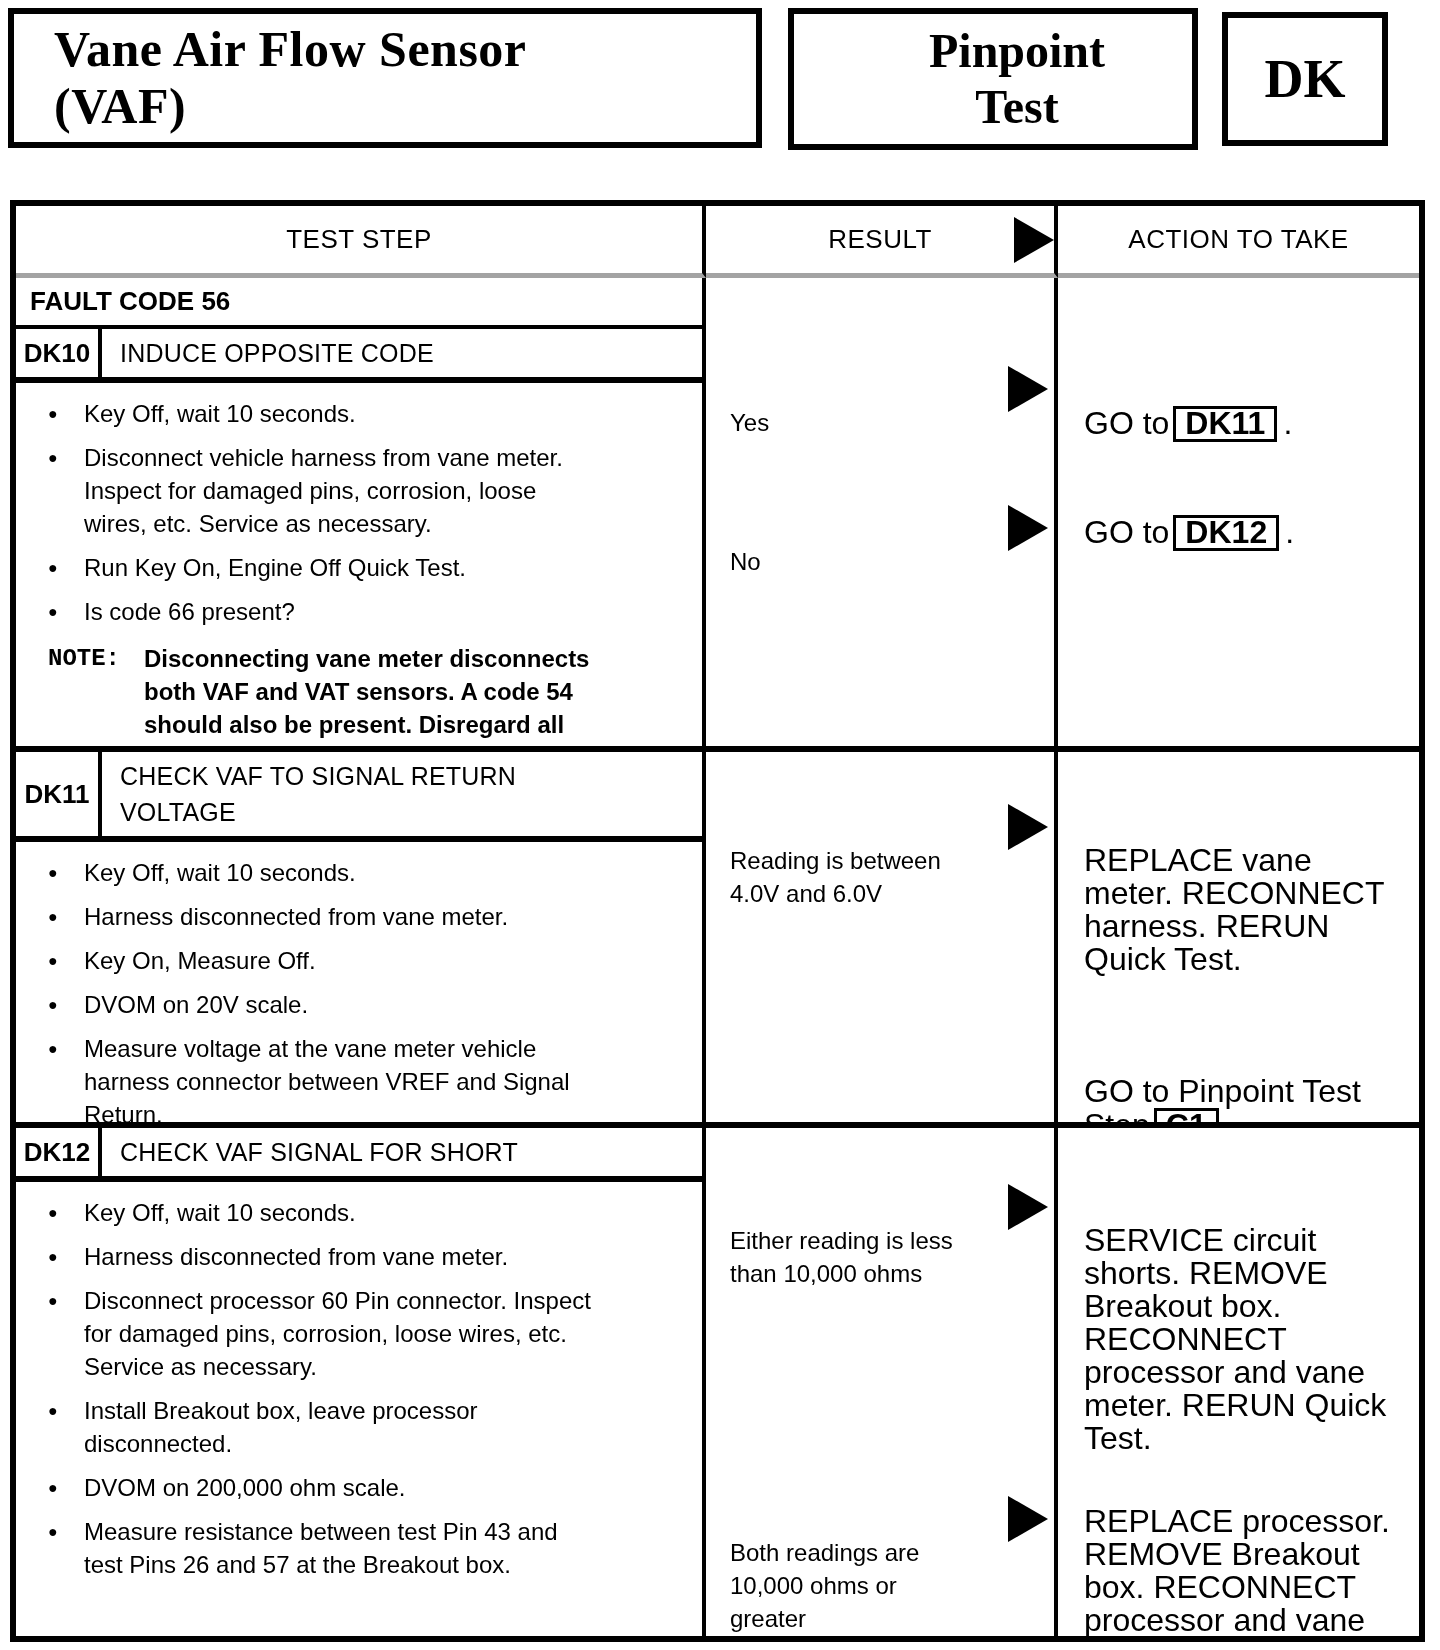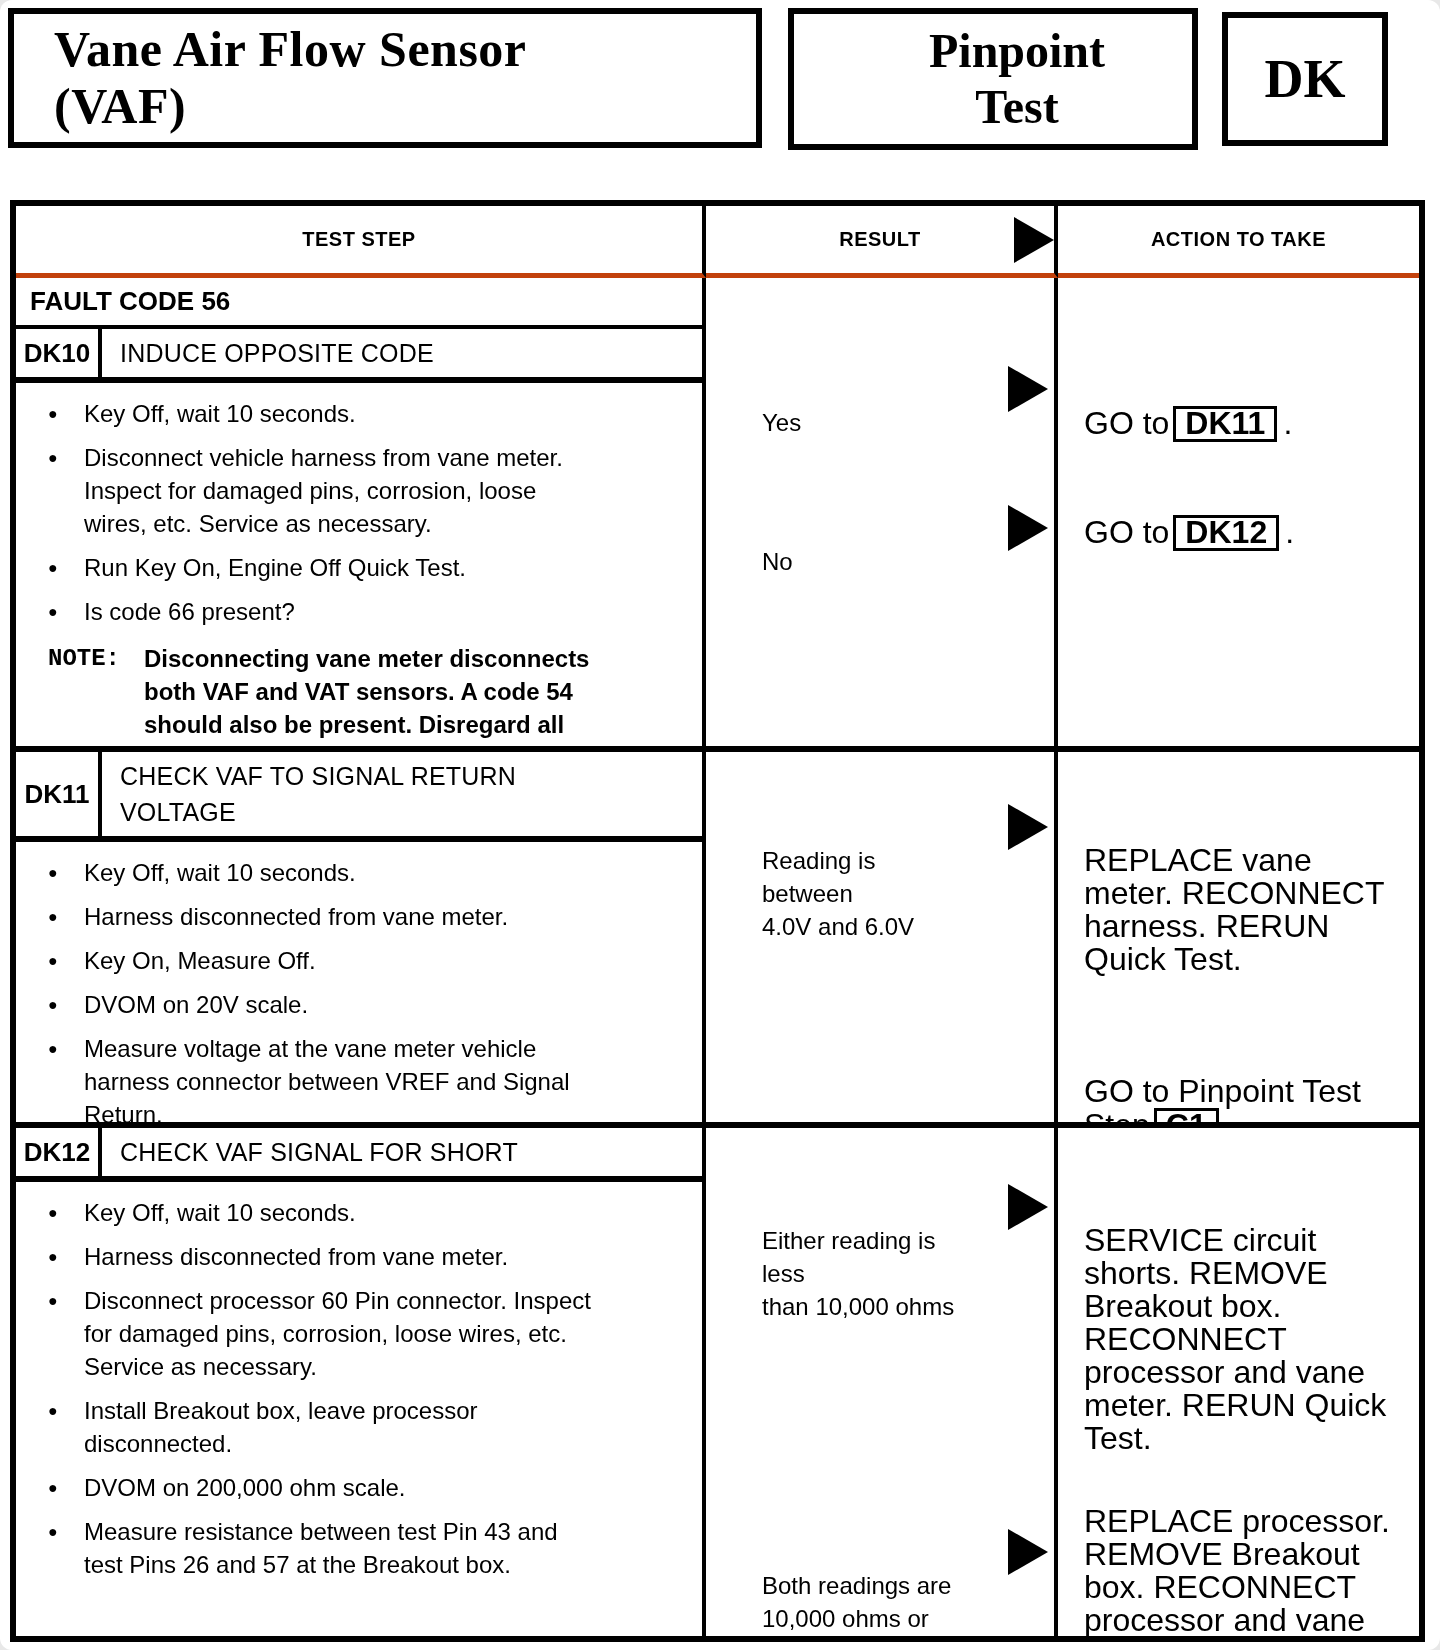--- a/index.html
+++ b/index.html
@@ -1,18 +1,18 @@
 <!DOCTYPE html>
 <html><head>
 <meta charset="utf-8">
 <style>
   html,body { margin:0; padding:0; background:#e8e8e8; }
   .page {
     position:relative; width:1440px; height:1650px; background:#ffffff;
-    font-family:"Liberation Sans", sans-serif; color:#000; overflow:hidden;border-radius:12px;
+    font-family:"Liberation Sans", sans-serif; color:#000; overflow:hidden;
   }
   
   .hbox { position:absolute; border:6px solid #000; background:#fff; box-sizing:border-box; }
   .hbox-title {
     left:8px; top:8px; width:754px; height:140px;
     display:flex; align-items:center;
     font-family:"Liberation Serif", serif; font-weight:bold;
     font-size:50px; line-height:57px; letter-spacing:0.5px;
     padding-left:40px; white-space:pre-line;
   }
@@ -32,23 +32,23 @@
     position:absolute; left:10px; top:200px; width:1415px; height:1442px;
     border:6px solid #000; box-sizing:border-box; background:#fff;
     display:grid;
     grid-template-columns:690px 352px 1fr;
     grid-template-rows:72px 474px 376px auto;
   }
   .cell { box-sizing:border-box; overflow:hidden; }
   .bdr-r { border-right:4px solid #000; }
   .bdr-b { border-bottom:6px solid #000; }
   .hcell {
-    border-bottom:5px solid #c2410c;
+    border-bottom:5px solid #a3a3a3;
     display:flex; align-items:center; justify-content:center;
-    font-weight:bold; font-size:20px; letter-spacing:0.5px; position:relative;
+    font-weight:normal; font-size:26px; letter-spacing:0.5px; position:relative;
   }
   
   .arr {
     width:0; height:0;
     border-top:23px solid transparent; border-bottom:23px solid transparent;
     border-left:40px solid #000;
   }
   .hcell .arr { position:absolute; right:0px; top:50%; transform:translateY(-50%); }
   
   .fault-bar {
@@ -68,21 +68,21 @@
   .bullets { padding:14px 26px 0 32px; }
   .bullet { display:flex; margin-bottom:11px; font-size:24px; line-height:33px; }
   .dot { flex:none; width:36px; font-size:16px; line-height:33px; }
   .btxt { white-space:pre-line; }
   .note { display:flex; margin-top:14px; font-weight:bold; font-size:24px; line-height:33px; }
   .note-label { flex:none; width:96px;font-family:Liberation Mono, monospace; }
   .note-text { white-space:pre-line; }
   
   .rescol, .actcol { display:flex; flex-direction:column; }
   .res {
-    position:relative; margin-left:56px; padding-right:84px;
+    position:relative; margin-left:24px; padding-right:84px;
     font-size:24px; line-height:33px; white-space:pre-line;
   }
   .res .arr { position:absolute; right:6px; top:-7px; }
   .act { margin-left:26px; font-size:32px; line-height:33px; white-space:pre-line; }
   .ref {
     display:inline-block; border:3px solid #000; padding:0px 9px 2px;
     font-weight:bold; margin:0 6px 0 4px; line-height:28px;
   }
   .ref:empty { display:none; }
   

